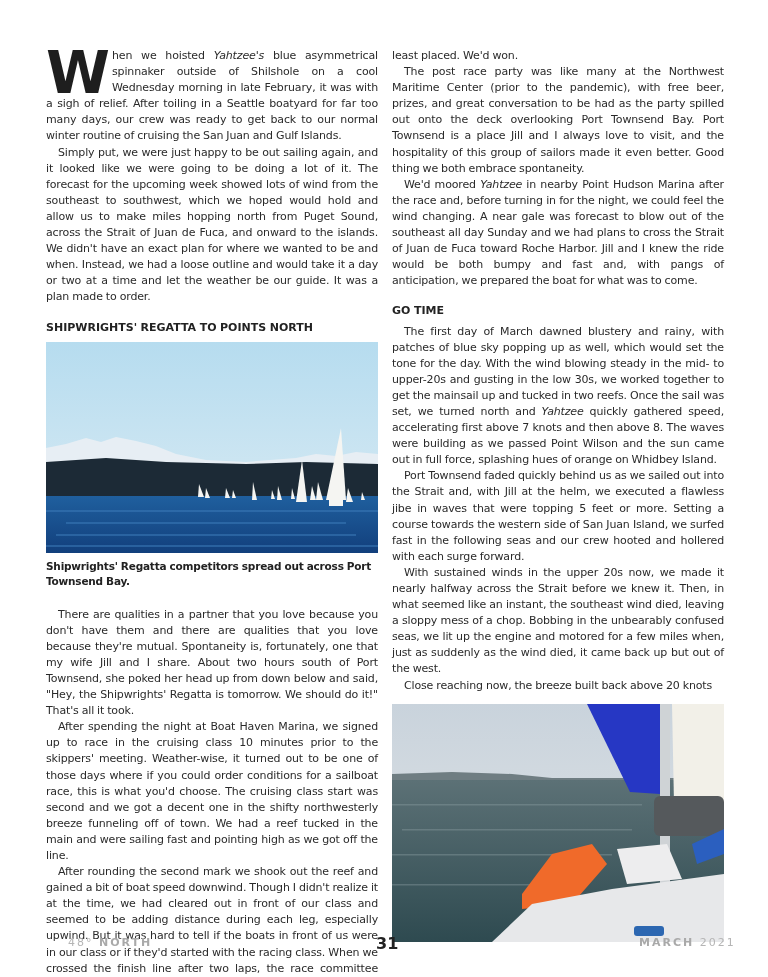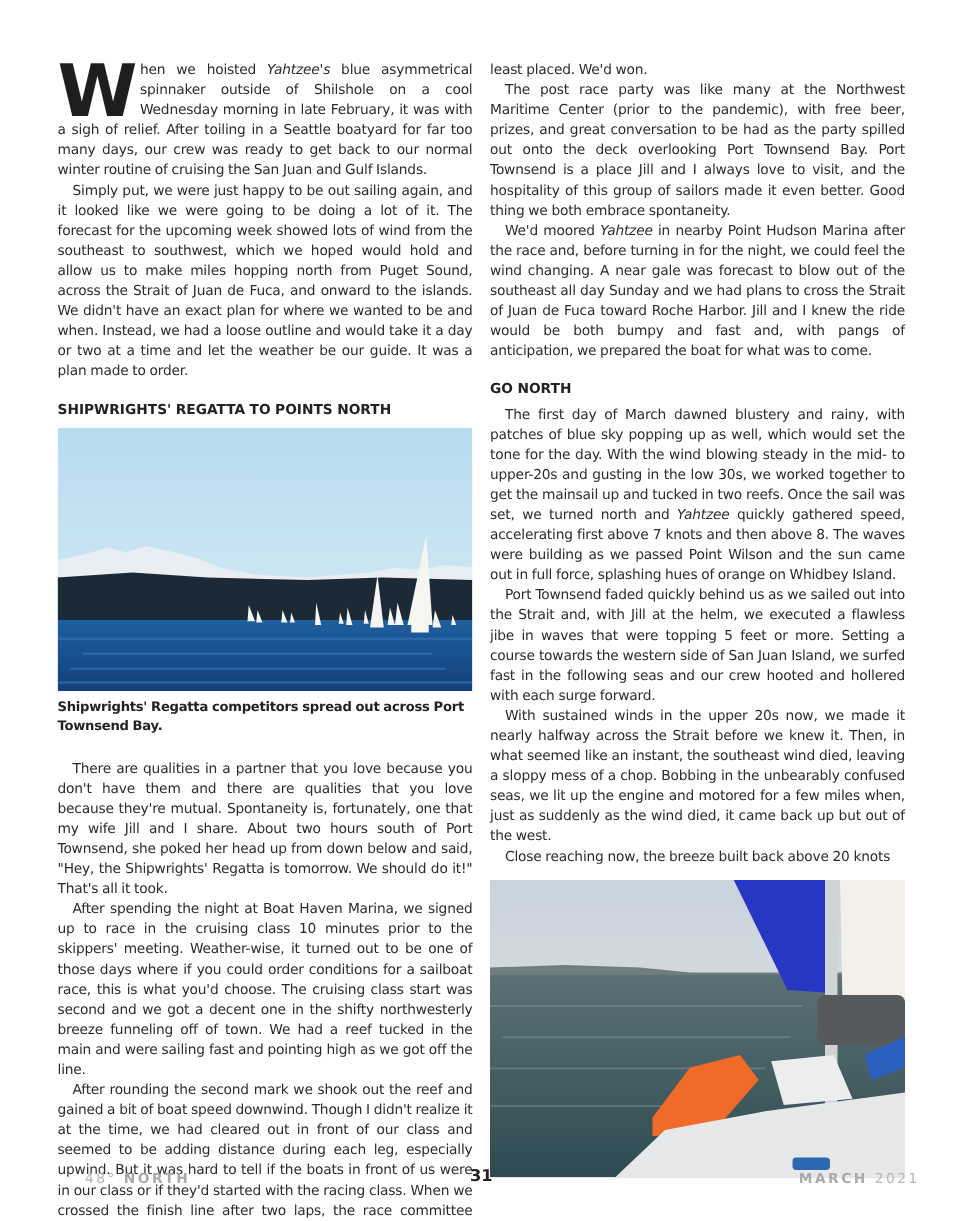--- a/index.html
+++ b/index.html
@@ -13,21 +13,21 @@
     p.noind { text-indent: 0; }
     .dropcap { float: left; font-size: 58px; line-height: 46px; font-weight: 600; color: #1e1e1e;
       margin: 2px 4px 0 0; font-family: "DejaVu Sans", sans-serif; letter-spacing: -2px; }
     .lead { text-indent: 0; }
     h3 { margin: 14px 0 4px 0; font-size: 11px; font-weight: bold; color: #222; letter-spacing: 0; }
     .photo { position: relative; overflow: hidden; }
     .caption { font-weight: bold; font-size: 10.5px; line-height: 15px;
       margin: 6px 0 18px 0; color: #222; letter-spacing: -0.2px; }
     .footer { position: absolute; top: 936px; font-size: 11px; letter-spacing: 2px; color: #b5b5b5; margin-left: 24px; }
     .footer b { color: #a9a9a9; }
-    .pg { position: absolute; top: 934px; left: 376px; font-size: 13px; font-weight: bold; color: #222; }
+    .pg { position: absolute; top: 934px; left: 376px; font-size: 16px; font-weight: bold; color: #222; }
   </style>
 </head>
 <body>
 
 <div class="col col-left">
   <p class="lead"><span class="dropcap">W</span><span>hen we hoisted </span><i>Yahtzee's</i><span> blue asymmetrical spinnaker outside of Shilshole on a cool Wednesday morning in late February, it was with a sigh of relief. After toiling in a Seattle boatyard for far too many days, our crew was ready to get back to our normal winter routine of cruising the San Juan and Gulf Islands.</span></p>
   <p>Simply put, we were just happy to be out sailing again, and it looked like we were going to be doing a lot of it. The forecast for the upcoming week showed lots of wind from the southeast to southwest, which we hoped would hold and allow us to make miles hopping north from Puget Sound, across the Strait of Juan de Fuca, and onward to the islands. We didn't have an exact plan for where we wanted to be and when. Instead, we had a loose outline and would take it a day or two at a time and let the weather be our guide. It was a plan made to order.</p>
   <h3>SHIPWRIGHTS' REGATTA TO POINTS NORTH</h3>
 
   <div class="photo" style="width:332px;height:211px;margin-top:6px;">
@@ -75,21 +75,21 @@
 
   <p>There are qualities in a partner that you love because you don't have them and there are qualities that you love because they're mutual. Spontaneity is, fortunately, one that my wife Jill and I share. About two hours south of Port Townsend, she poked her head up from down below and said, "Hey, the Shipwrights' Regatta is tomorrow. We should do it!" That's all it took.</p>
   <p>After spending the night at Boat Haven Marina, we signed up to race in the cruising class 10 minutes prior to the skippers' meeting. Weather-wise, it turned out to be one of those days where if you could order conditions for a sailboat race, this is what you'd choose. The cruising class start was second and we got a decent one in the shifty northwesterly breeze funneling off of town. We had a reef tucked in the main and were sailing fast and pointing high as we got off the line.</p>
   <p>After rounding the second mark we shook out the reef and gained a bit of boat speed downwind. Though I didn't realize it at the time, we had cleared out in front of our class and seemed to be adding distance during each leg, especially upwind. But it was hard to tell if the boats in front of us were in our class or if they'd started with the racing class. When we crossed the finish line after two laps, the race committee gave us a hearty wave and cheer, and I thought there was a decent chance we had at</p>
 </div>
 
 <div class="col col-right">
   <p class="noind">least placed. We'd won.</p>
   <p>The post race party was like many at the Northwest Maritime Center (prior to the pandemic), with free beer, prizes, and great conversation to be had as the party spilled out onto the deck overlooking Port Townsend Bay. Port Townsend is a place Jill and I always love to visit, and the hospitality of this group of sailors made it even better. Good thing we both embrace spontaneity.</p>
   <p><span>We'd moored </span><i>Yahtzee</i><span> in nearby Point Hudson Marina after the race and, before turning in for the night, we could feel the wind changing. A near gale was forecast to blow out of the southeast all day Sunday and we had plans to cross the Strait of Juan de Fuca toward Roche Harbor. Jill and I knew the ride would be both bumpy and fast and, with pangs of anticipation, we prepared the boat for what was to come.</span></p>
-  <h3>GO NORTH</h3>
+  <h3>GO TIME</h3>
   <p><span>The first day of March dawned blustery and rainy, with patches of blue sky popping up as well, which would set the tone for the day. With the wind blowing steady in the mid- to upper-20s and gusting in the low 30s, we worked together to get the mainsail up and tucked in two reefs. Once the sail was set, we turned north and </span><i>Yahtzee</i><span> quickly gathered speed, accelerating first above 7 knots and then above 8. The waves were building as we passed Point Wilson and the sun came out in full force, splashing hues of orange on Whidbey Island.</span></p>
   <p>Port Townsend faded quickly behind us as we sailed out into the Strait and, with Jill at the helm, we executed a flawless jibe in waves that were topping 5 feet or more. Setting a course towards the western side of San Juan Island, we surfed fast in the following seas and our crew hooted and hollered with each surge forward.</p>
   <p>With sustained winds in the upper 20s now, we made it nearly halfway across the Strait before we knew it. Then, in what seemed like an instant, the southeast wind died, leaving a sloppy mess of a chop. Bobbing in the unbearably confused seas, we lit up the engine and motored for a few miles when, just as suddenly as the wind died, it came back up but out of the west.</p>
   <p>Close reaching now, the breeze built back above 20 knots</p>
 
   <div class="photo" style="width:332px;height:238px;margin-top:10px;">
     <svg width="332" height="238" viewBox="0 0 332 238">
       <defs>
         <linearGradient id="sky2" x1="0" y1="0" x2="0" y2="1">
           <stop offset="0" stop-color="#c9d3dc"></stop>

